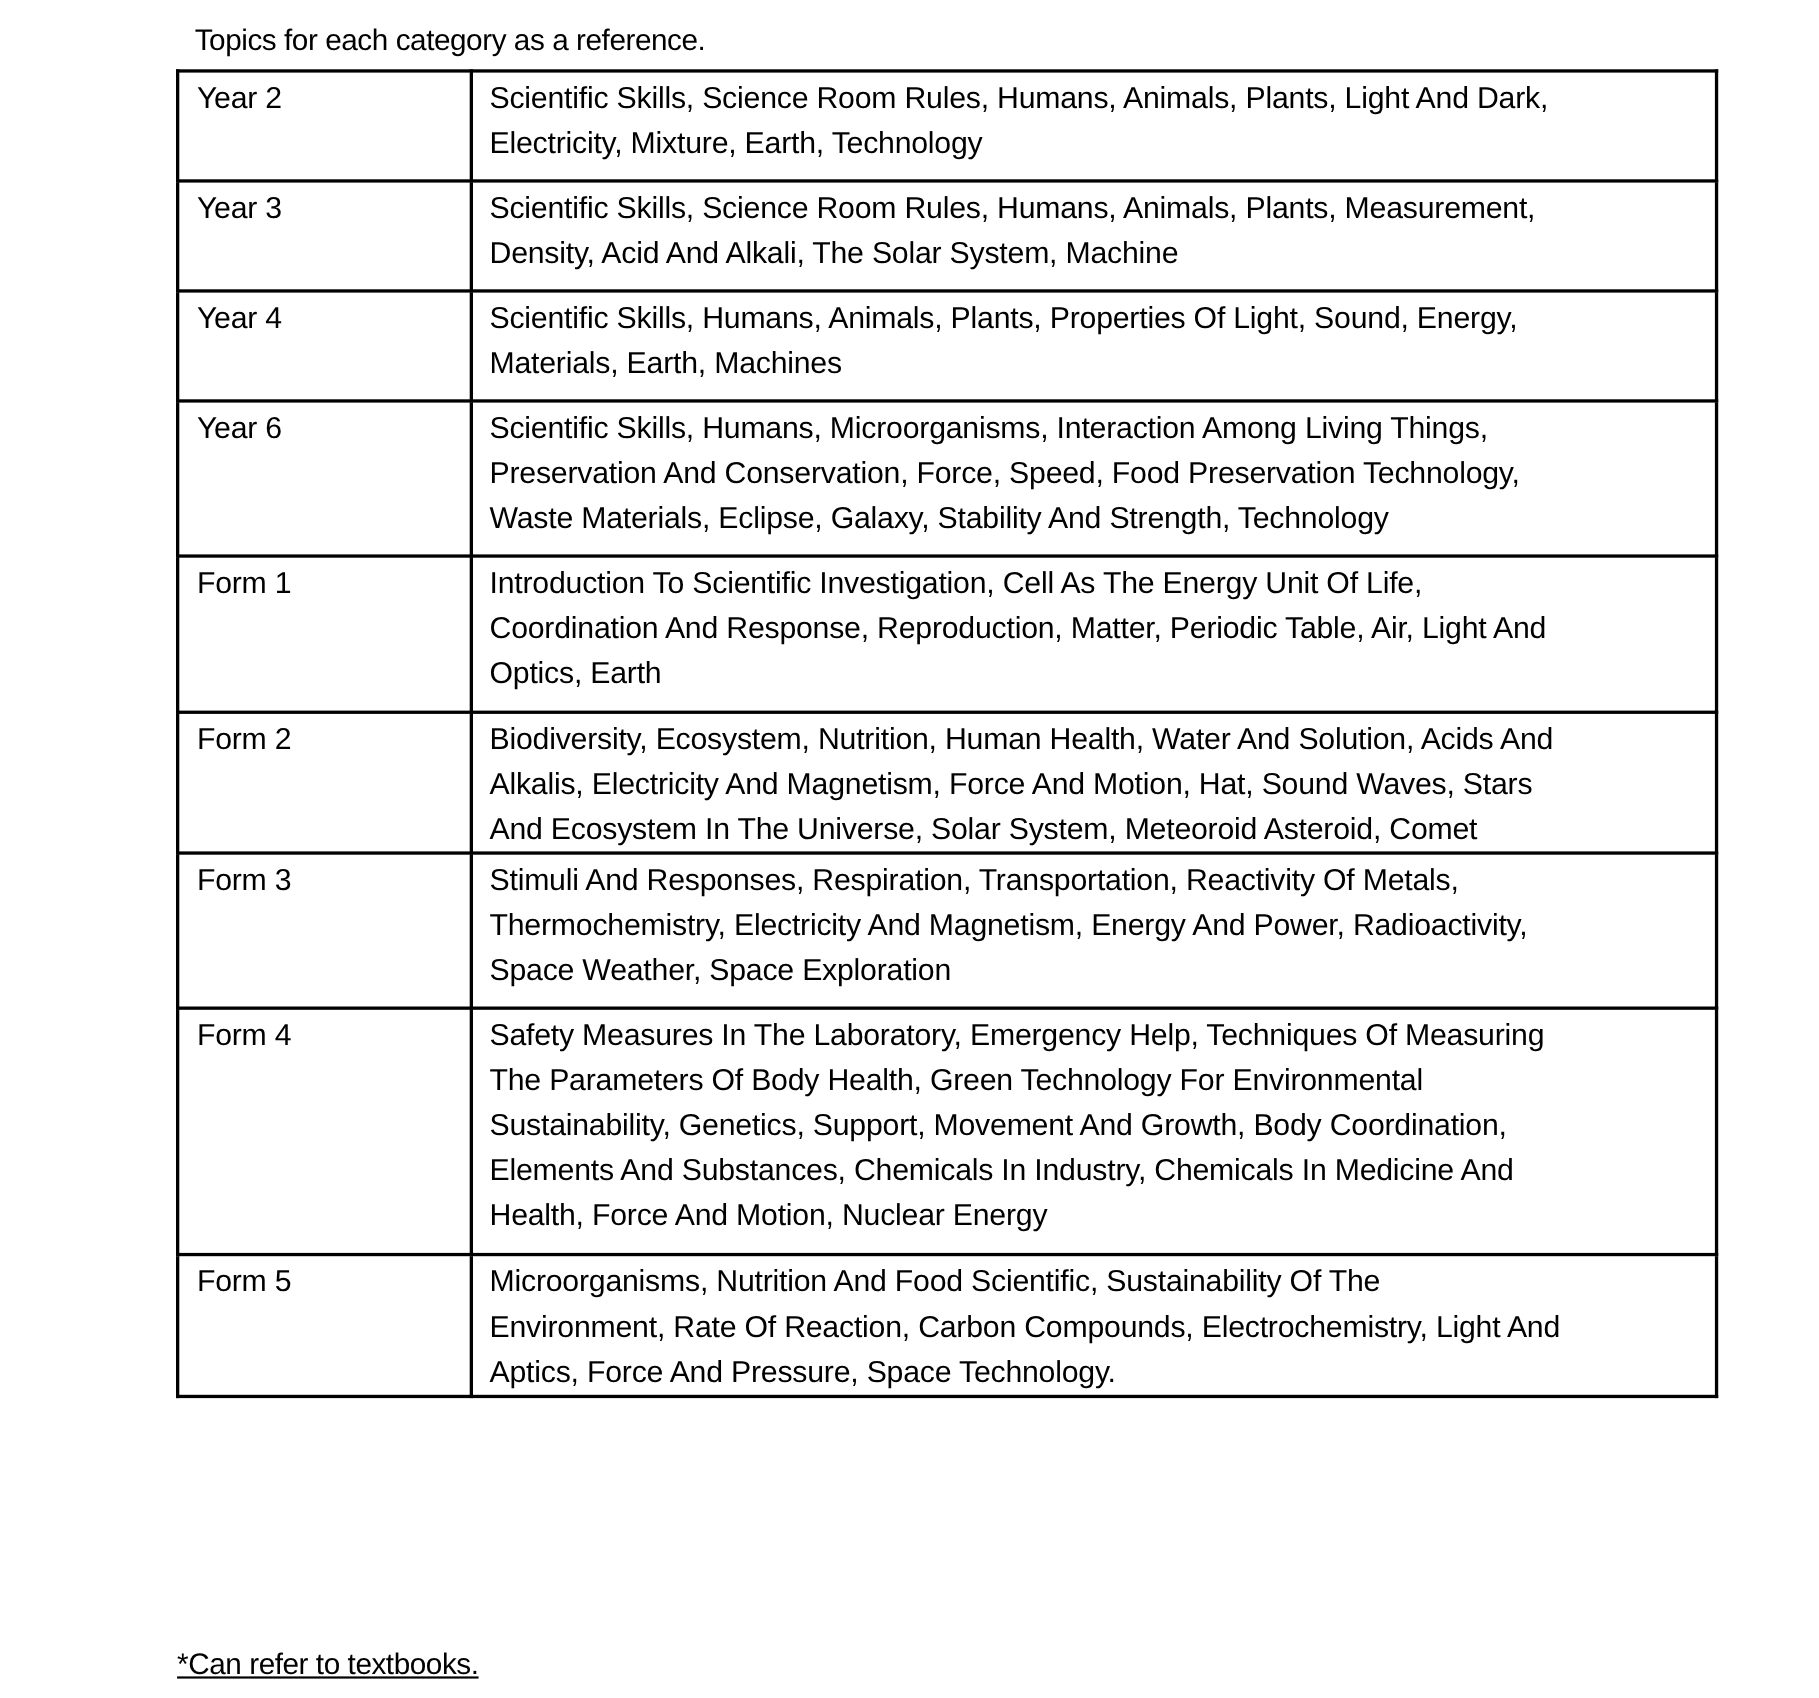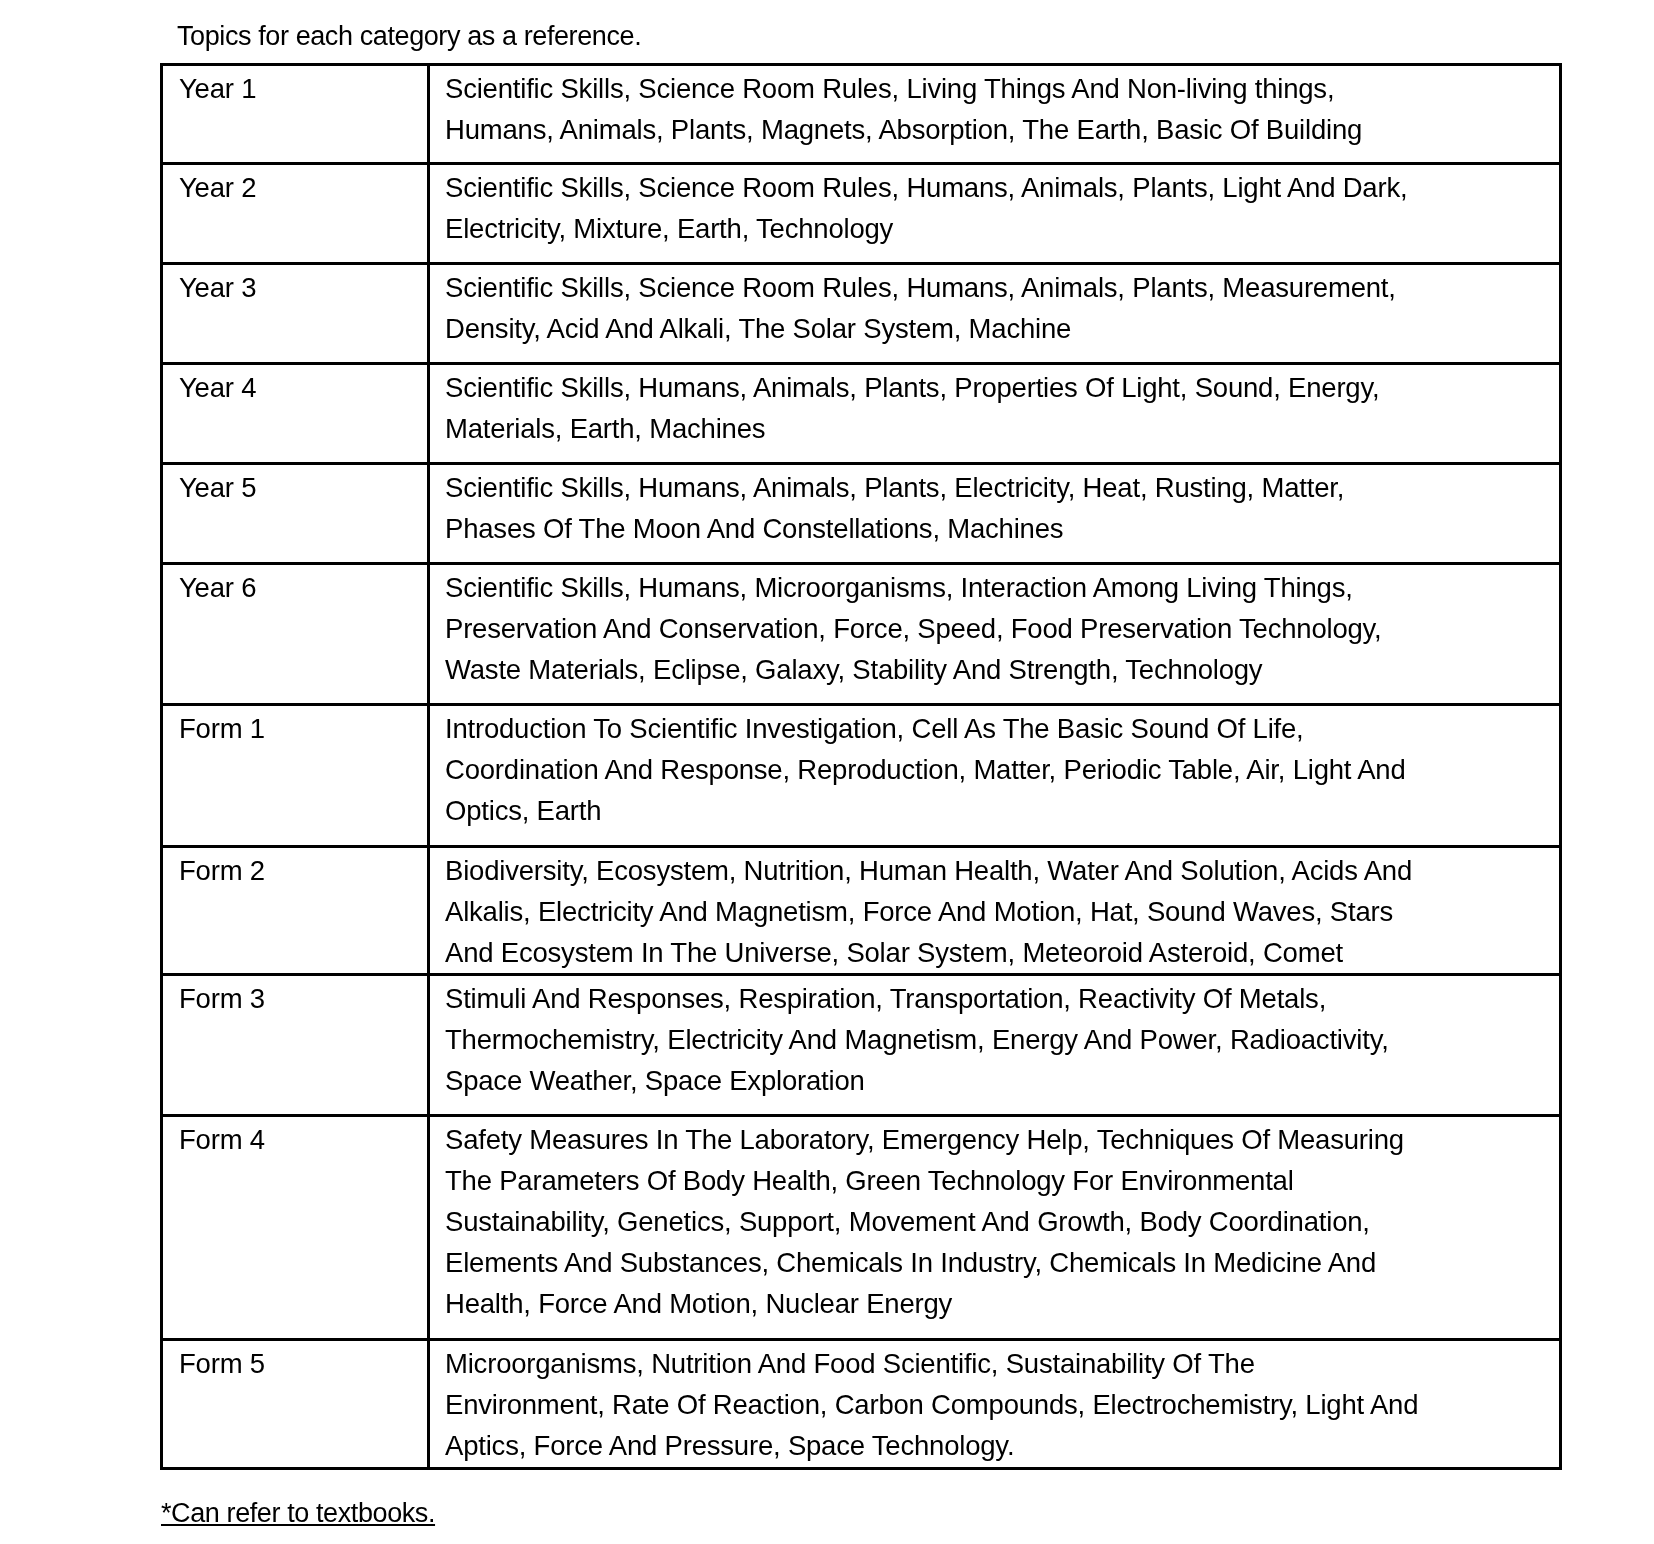--- a/index.html
+++ b/index.html
@@ -62,27 +62,20 @@
     }
   </style>
 </head>
 <body>
 
 <p class="intro">Topics for each category as a reference.</p>
 
 <table class="topics">
   <tbody id="topics-body">
 
-  <tr style="height: 99px;">
-    <td class="cat"><span>Year 1</span></td>
-    <td class="topic">
-          <span class="topic-line">Scientific Skills, Science Room Rules, Living Things And Non-living things,</span>
-          <span class="topic-line">Humans, Animals, Plants, Magnets, Absorption, The Earth, Basic Of Building</span>
-        </td>
-  </tr>
 
   <tr style="height: 100px;">
     <td class="cat"><span>Year 2</span></td>
     <td class="topic">
           <span class="topic-line">Scientific Skills, Science Room Rules, Humans, Animals, Plants, Light And Dark,</span>
           <span class="topic-line">Electricity, Mixture, Earth, Technology</span>
         </td>
   </tr>
 
   <tr style="height: 100px;">
@@ -94,41 +87,34 @@
   </tr>
 
   <tr style="height: 100px;">
     <td class="cat"><span>Year 4</span></td>
     <td class="topic">
           <span class="topic-line">Scientific Skills, Humans, Animals, Plants, Properties Of Light, Sound, Energy,</span>
           <span class="topic-line">Materials, Earth, Machines</span>
         </td>
   </tr>
 
-  <tr style="height: 100px;">
-    <td class="cat"><span>Year 5</span></td>
-    <td class="topic">
-          <span class="topic-line">Scientific Skills, Humans, Animals, Plants, Electricity, Heat, Rusting, Matter,</span>
-          <span class="topic-line">Phases Of The Moon And Constellations, Machines</span>
-        </td>
-  </tr>
 
   <tr style="height: 141px;">
     <td class="cat"><span>Year 6</span></td>
     <td class="topic">
           <span class="topic-line">Scientific Skills, Humans, Microorganisms, Interaction Among Living Things,</span>
           <span class="topic-line">Preservation And Conservation, Force, Speed, Food Preservation Technology,</span>
           <span class="topic-line">Waste Materials, Eclipse, Galaxy, Stability And Strength, Technology</span>
         </td>
   </tr>
 
   <tr style="height: 142px;">
     <td class="cat"><span>Form 1</span></td>
     <td class="topic">
-          <span class="topic-line">Introduction To Scientific Investigation, Cell As The Basic Sound Of Life,</span>
+          <span class="topic-line">Introduction To Scientific Investigation, Cell As The Energy Unit Of Life,</span>
           <span class="topic-line">Coordination And Response, Reproduction, Matter, Periodic Table, Air, Light And</span>
           <span class="topic-line">Optics, Earth</span>
         </td>
   </tr>
 
   <tr style="height: 99px;">
     <td class="cat"><span>Form 2</span></td>
     <td class="topic">
           <span class="topic-line">Biodiversity, Ecosystem, Nutrition, Human Health, Water And Solution, Acids And</span>
           <span class="topic-line">Alkalis, Electricity And Magnetism, Force And Motion, Hat, Sound Waves, Stars</span>

